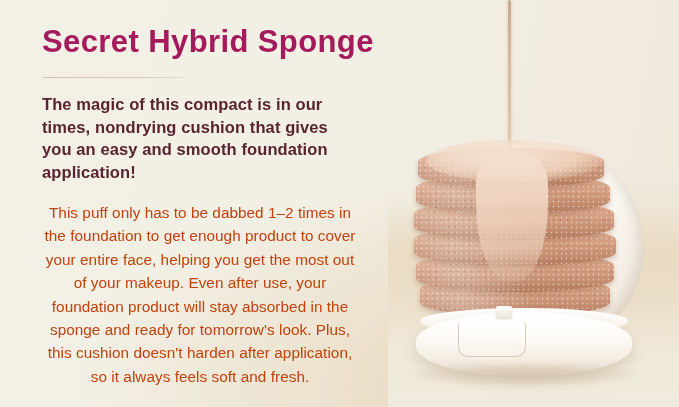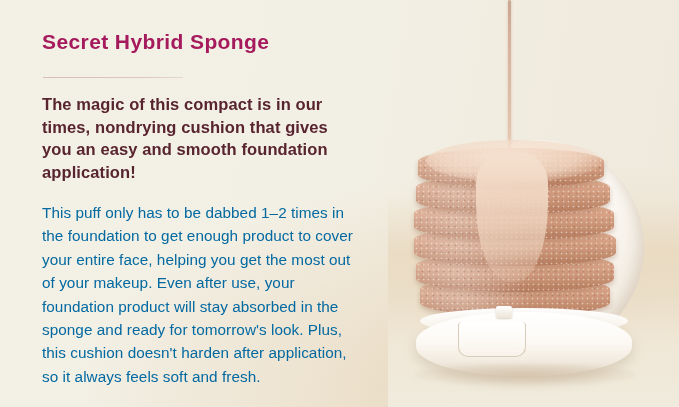--- a/index.html
+++ b/index.html
@@ -31,21 +31,21 @@
 
   
   .copy {
     position: absolute;
     left: 42px;
     top: 23px;
     width: 330px;
   }
   .title {
     margin: 0;
-    font-size: 21px;
+    font-size: 31px;
     line-height: 38px;
     font-weight: bold;
     letter-spacing: 0.4px;
     color: #a51a5c;
     white-space: nowrap;
   }
   .rule {
     width: 140px;
     height: 1px;
     margin: 16px 0 0 1px;
@@ -58,22 +58,23 @@
     font-weight: bold;
     letter-spacing: 0.1px;
     color: #58242f;
     max-width: 312px;
   }
   .body-copy {
     margin: 18px 0 0 0;
     font-size: 15.3px;
     line-height: 23.4px;
     letter-spacing: 0.05px;
-    color: #0369a1;
+    color: #c2410c;
     max-width: 316px;
+    text-align: center;
   }
 
   
   .product {
     position: absolute;
     left: 408px;
     top: 0;
     width: 271px;
     height: 407px;
   }

